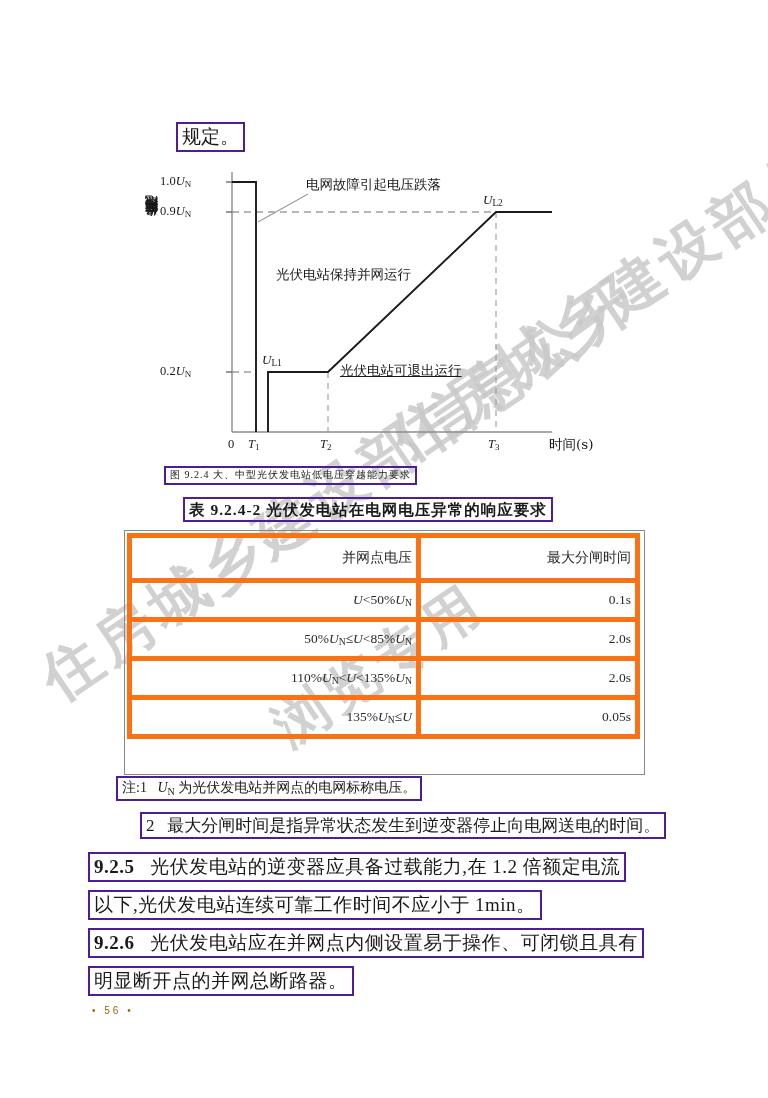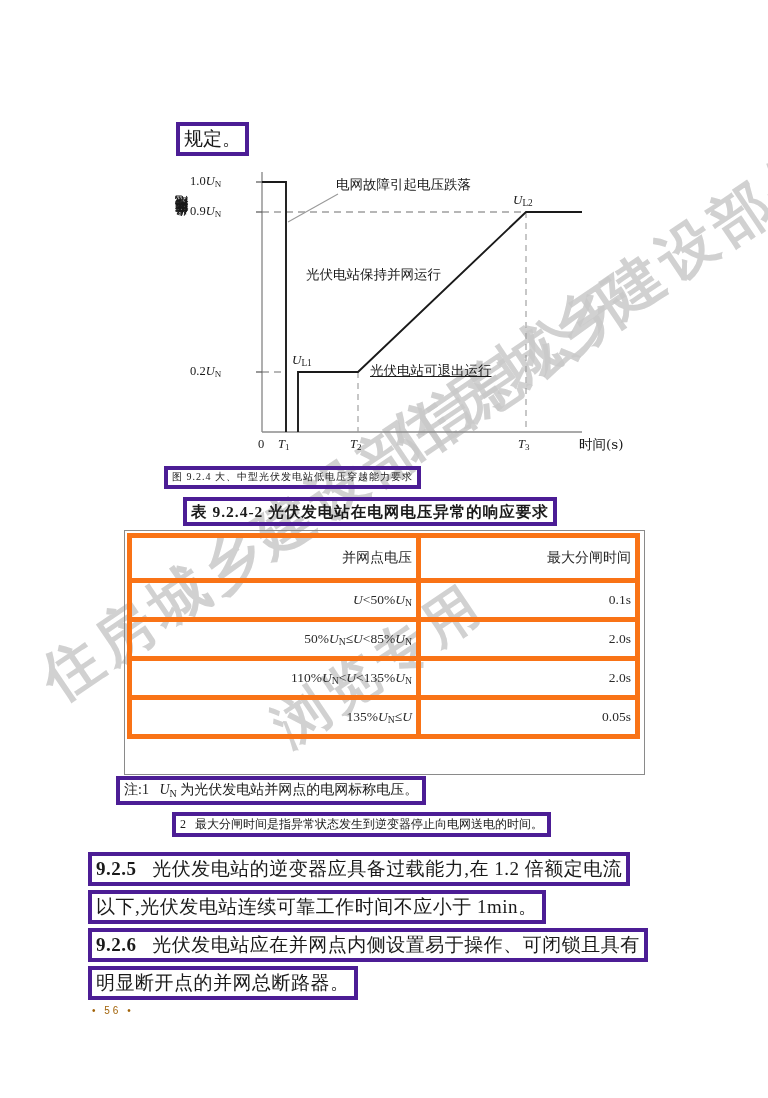--- a/index.html
+++ b/index.html
@@ -24,30 +24,30 @@
     opacity:.85;
     user-select:none;
   }
   .wm1{left:70px;top:640px;font-size:58px;transform:rotate(-34deg);transform-origin:left bottom;letter-spacing:6px;}
   .wm2{left:420px;top:400px;font-size:58px;transform:rotate(-34deg);transform-origin:left bottom;letter-spacing:6px;}
   .wm3{left:300px;top:690px;font-size:54px;transform:rotate(-34deg);transform-origin:left bottom;letter-spacing:6px;}
 
   
   .boxed{
     display:inline-block;
-    border:4px solid #4c1d95;
+    border:2px solid #4c1d95;
     padding:1px 4px;
     line-height:1.25;
     background:transparent;
   }
 
   .lead{position:absolute;left:176px;top:122px;font-size:19px;}
 
   
-  .chart{position:absolute;left:178px;top:160px;width:430px;height:300px;}
+  .chart{position:absolute;left:148px;top:160px;width:430px;height:300px;}
   .chart svg{display:block;}
   .ylabel{
     position:absolute;
     left:-6px;top:58px;
     font-size:13.5px;
     writing-mode:vertical-rl;
     transform:rotate(180deg);
     letter-spacing:1px;
     font-family:"DejaVu Serif",serif;
     white-space:nowrap;
@@ -84,21 +84,21 @@
   table.datatable tr.head td{height:40px;font-size:14px;}
   .outer{
     position:absolute;left:124px;top:530px;
     width:519px;height:243px;
     border:1px solid #8a8a8a;
     pointer-events:none;
   }
 
   
   .note1{position:absolute;left:116px;top:776px;font-size:14px;}
-  .note2{position:absolute;left:140px;top:812px;font-size:12px;margin-left:32px;}
+  .note2{position:absolute;left:140px;top:812px;font-size:17px;}
 
   
   .clause{position:absolute;font-size:19px;letter-spacing:.5px;}
   .c925a{left:88px;top:852px;}
   .c925b{left:88px;top:890px;}
   .c926a{left:88px;top:928px;}
   .c926b{left:88px;top:966px;}
   .num{font-weight:700;}
 
   .pagefoot{

